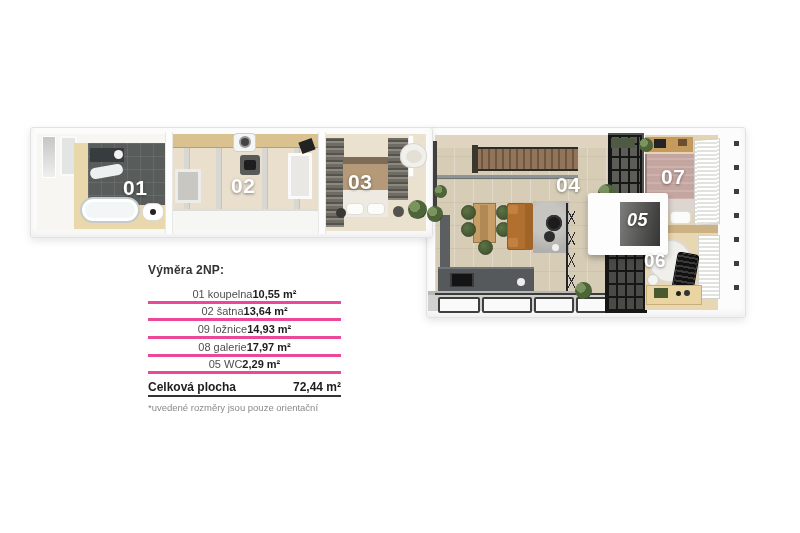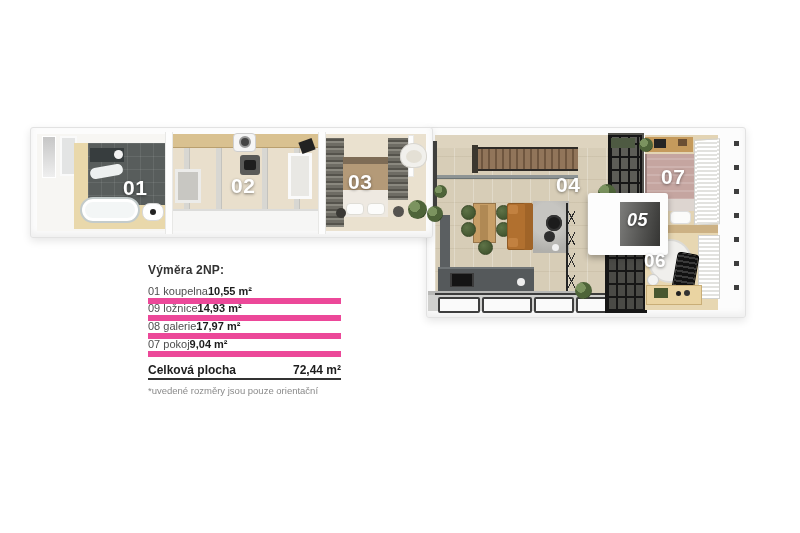--- a/index.html
+++ b/index.html
@@ -26,22 +26,22 @@
                 repeating-linear-gradient(0deg,#161616 0 2px,transparent 2px 13px);}
   .panel{position:absolute;background:#fafafa;border:2px solid #3e3e3e;border-radius:2px;}
   .mottle{background:repeating-linear-gradient(0deg,#8a887f 0 2px,#55534c 2px 4px,#6e6c64 4px 7px),
           repeating-linear-gradient(90deg,rgba(30,28,24,0.35) 0 2px,transparent 2px 5px);}
   .woodfloor{background-color:#d7cdb7;
      background-image:repeating-linear-gradient(90deg,rgba(255,255,255,0.25) 0 1px,transparent 1px 19px),
                       repeating-linear-gradient(0deg,rgba(140,125,95,0.12) 0 1px,transparent 1px 23px);}
   
   #legend{position:absolute;left:148px;top:263px;width:193px;color:#3a3a3a;}
   .legend-title{font-size:12px;font-weight:bold;color:#333;margin-bottom:9px;letter-spacing:0.2px;}
-  .legend-row{height:17.7px;display:flex;justify-content:flex-start;align-items:flex-end;
-              border-bottom:6px solid #ec4899;padding-bottom:1px;box-sizing:border-box;font-size:11px;}
+  .legend-row{height:17.7px;display:flex;justify-content:center;align-items:flex-end;
+              border-bottom:3px solid #ec4899;padding-bottom:1px;box-sizing:border-box;font-size:11px;}
   .lr-label{color:#4f4f4f;}
   .lr-value{font-weight:bold;color:#1d1d1d;}
   .total-row{margin-top:5px;height:18px;display:flex;justify-content:space-between;align-items:flex-end;
              border-bottom:2px solid #333;padding-bottom:1px;box-sizing:border-box;font-size:12px;font-weight:bold;color:#1d1d1d;}
   .footnote{margin-top:5px;font-size:9.5px;color:#8a8a8a;}
 </style>
 </head>
 <body>
 
 <div class="canvas">
@@ -185,37 +185,41 @@
 
   <div id="legend">
     <div class="legend-title">Výměra 2NP:</div>
     <div class="legend-rows">
 
         <div class="legend-row">
           <span class="lr-label">01 koupelna</span>
           <span class="lr-value">10,55 m²</span>
         </div>
 
+        <div class="legend-row">
+          <span class="lr-label">02 šatna</span>
+          <span class="lr-value">13,64 m²</span>
+        </div>
 
         <div class="legend-row">
           <span class="lr-label">09 ložnice</span>
           <span class="lr-value">14,93 m²</span>
         </div>
 
         <div class="legend-row">
           <span class="lr-label">08 galerie</span>
           <span class="lr-value">17,97 m²</span>
         </div>
 
-
-
-        <div class="legend-row">
-          <span class="lr-label">07 pokoj</span>
-          <span class="lr-value">9,04 m²</span>
-        </div>
+        <div class="legend-row">
+          <span class="lr-label">05 WC</span>
+          <span class="lr-value">2,29 m²</span>
+        </div>
+
+
       </div>
     <div class="total-row">
       <span>Celková plocha</span>
       <span>72,44 m²</span>
     </div>
     <div class="footnote">*uvedené rozměry jsou pouze orientační</div>
   </div>
 
 </div>
 

